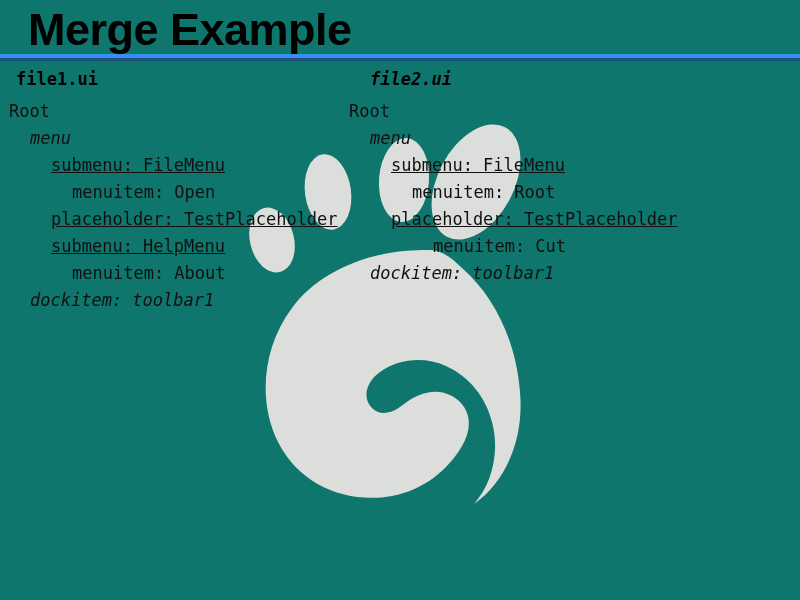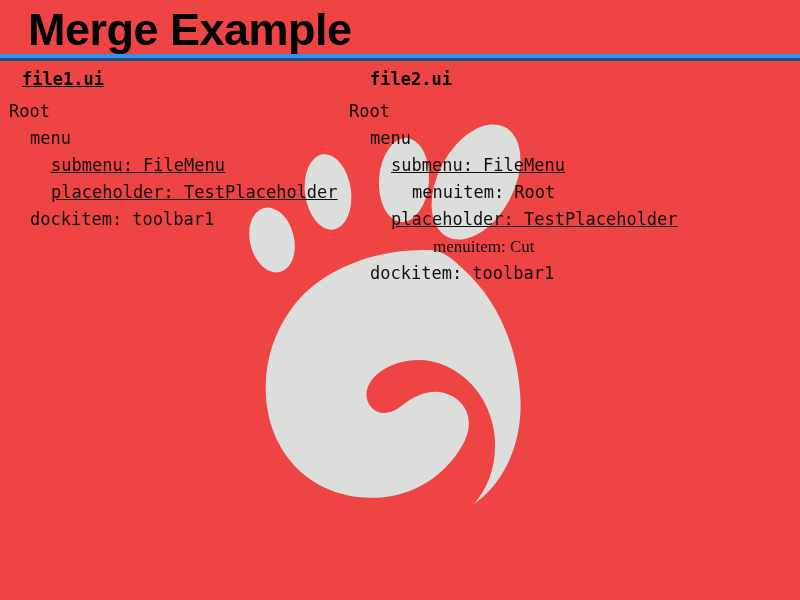--- a/index.html
+++ b/index.html
@@ -11,21 +11,21 @@
     width: 800px;
     height: 600px;
     overflow: hidden;
     background: #f6faf7;
     font-family: "Liberation Sans", sans-serif;
   }
   #slide {
     position: relative;
     width: 800px;
     height: 600px;
-    background: #ef4444;
+    background: #0f766e;
     overflow: hidden;
   }
 
   
   #watermark {
     position: absolute;
     left: 0;
     top: 0;
     width: 800px;
     height: 600px;
@@ -84,43 +84,43 @@
 
   .file-label {
     font-family: "DejaVu Sans Mono", "Liberation Mono", monospace;
     font-weight: bold;
     font-size: 17px;
     line-height: 22px;
     color: #000000;
     margin: 0 0 8px 0;
     white-space: nowrap;
   }
-  #column-left  .file-label { padding-left: 22px; text-decoration: underline; }
-  #column-right .file-label { padding-left: 30px; }
+  #column-left  .file-label { padding-left: 16px; }
+  #column-right .file-label { padding-left: 30px; font-style: italic; }
 
   .tree {
     list-style: none;
     margin: 0;
     padding: 0;
   }
   .tree-line {
     font-family: "DejaVu Sans Mono", "Liberation Mono", monospace;
     font-size: 17px;
     line-height: 27px;
     color: #101010;
     white-space: pre;
   }
   #column-left  .tree { padding-left: 9px; }
   #column-right .tree { padding-left: 9px; }
 
   .ind-0 { padding-left: 0px; margin-top: 8px;   }
-  .ind-1 { padding-left: 21px;  }
+  .ind-1 { padding-left: 21px; font-style: italic;  }
   .ind-2 { padding-left: 42px; text-decoration: underline;  }
   .ind-3 { padding-left: 63px;  }
-  .ind-4 { padding-left: 84px; font-family: Liberation Serif, serif;  }
+  .ind-4 { padding-left: 84px;  }
 </style>
 </head>
 <body>
 
 <div id="slide">
 
   <svg id="watermark" viewBox="0 0 800 600" xmlns="http://www.w3.org/2000/svg" aria-hidden="true">
     <g fill="#dcdedc">
 
       <ellipse cx="272" cy="240" rx="22" ry="33" transform="rotate(-14 272 240)"></ellipse>
@@ -152,21 +152,24 @@
   <div id="title-rule"></div>
 
   <div id="columns">
 
     <div class="column" id="column-left">
       <div class="file-label">file1.ui</div>
       <ul class="tree">
         <li class="tree-line ind-0">Root</li>
         <li class="tree-line ind-1">menu</li>
         <li class="tree-line ind-2">submenu: FileMenu</li>
+        <li class="tree-line ind-3">menuitem: Open</li>
         <li class="tree-line ind-2">placeholder: TestPlaceholder</li>
+        <li class="tree-line ind-2">submenu: HelpMenu</li>
+        <li class="tree-line ind-3">menuitem: About</li>
         <li class="tree-line ind-1">dockitem: toolbar1</li>
       </ul>
     </div>
 
     <div class="column" id="column-right">
       <div class="file-label">file2.ui</div>
       <ul class="tree">
         <li class="tree-line ind-0">Root</li>
         <li class="tree-line ind-1">menu</li>
         <li class="tree-line ind-2">submenu: FileMenu</li>

